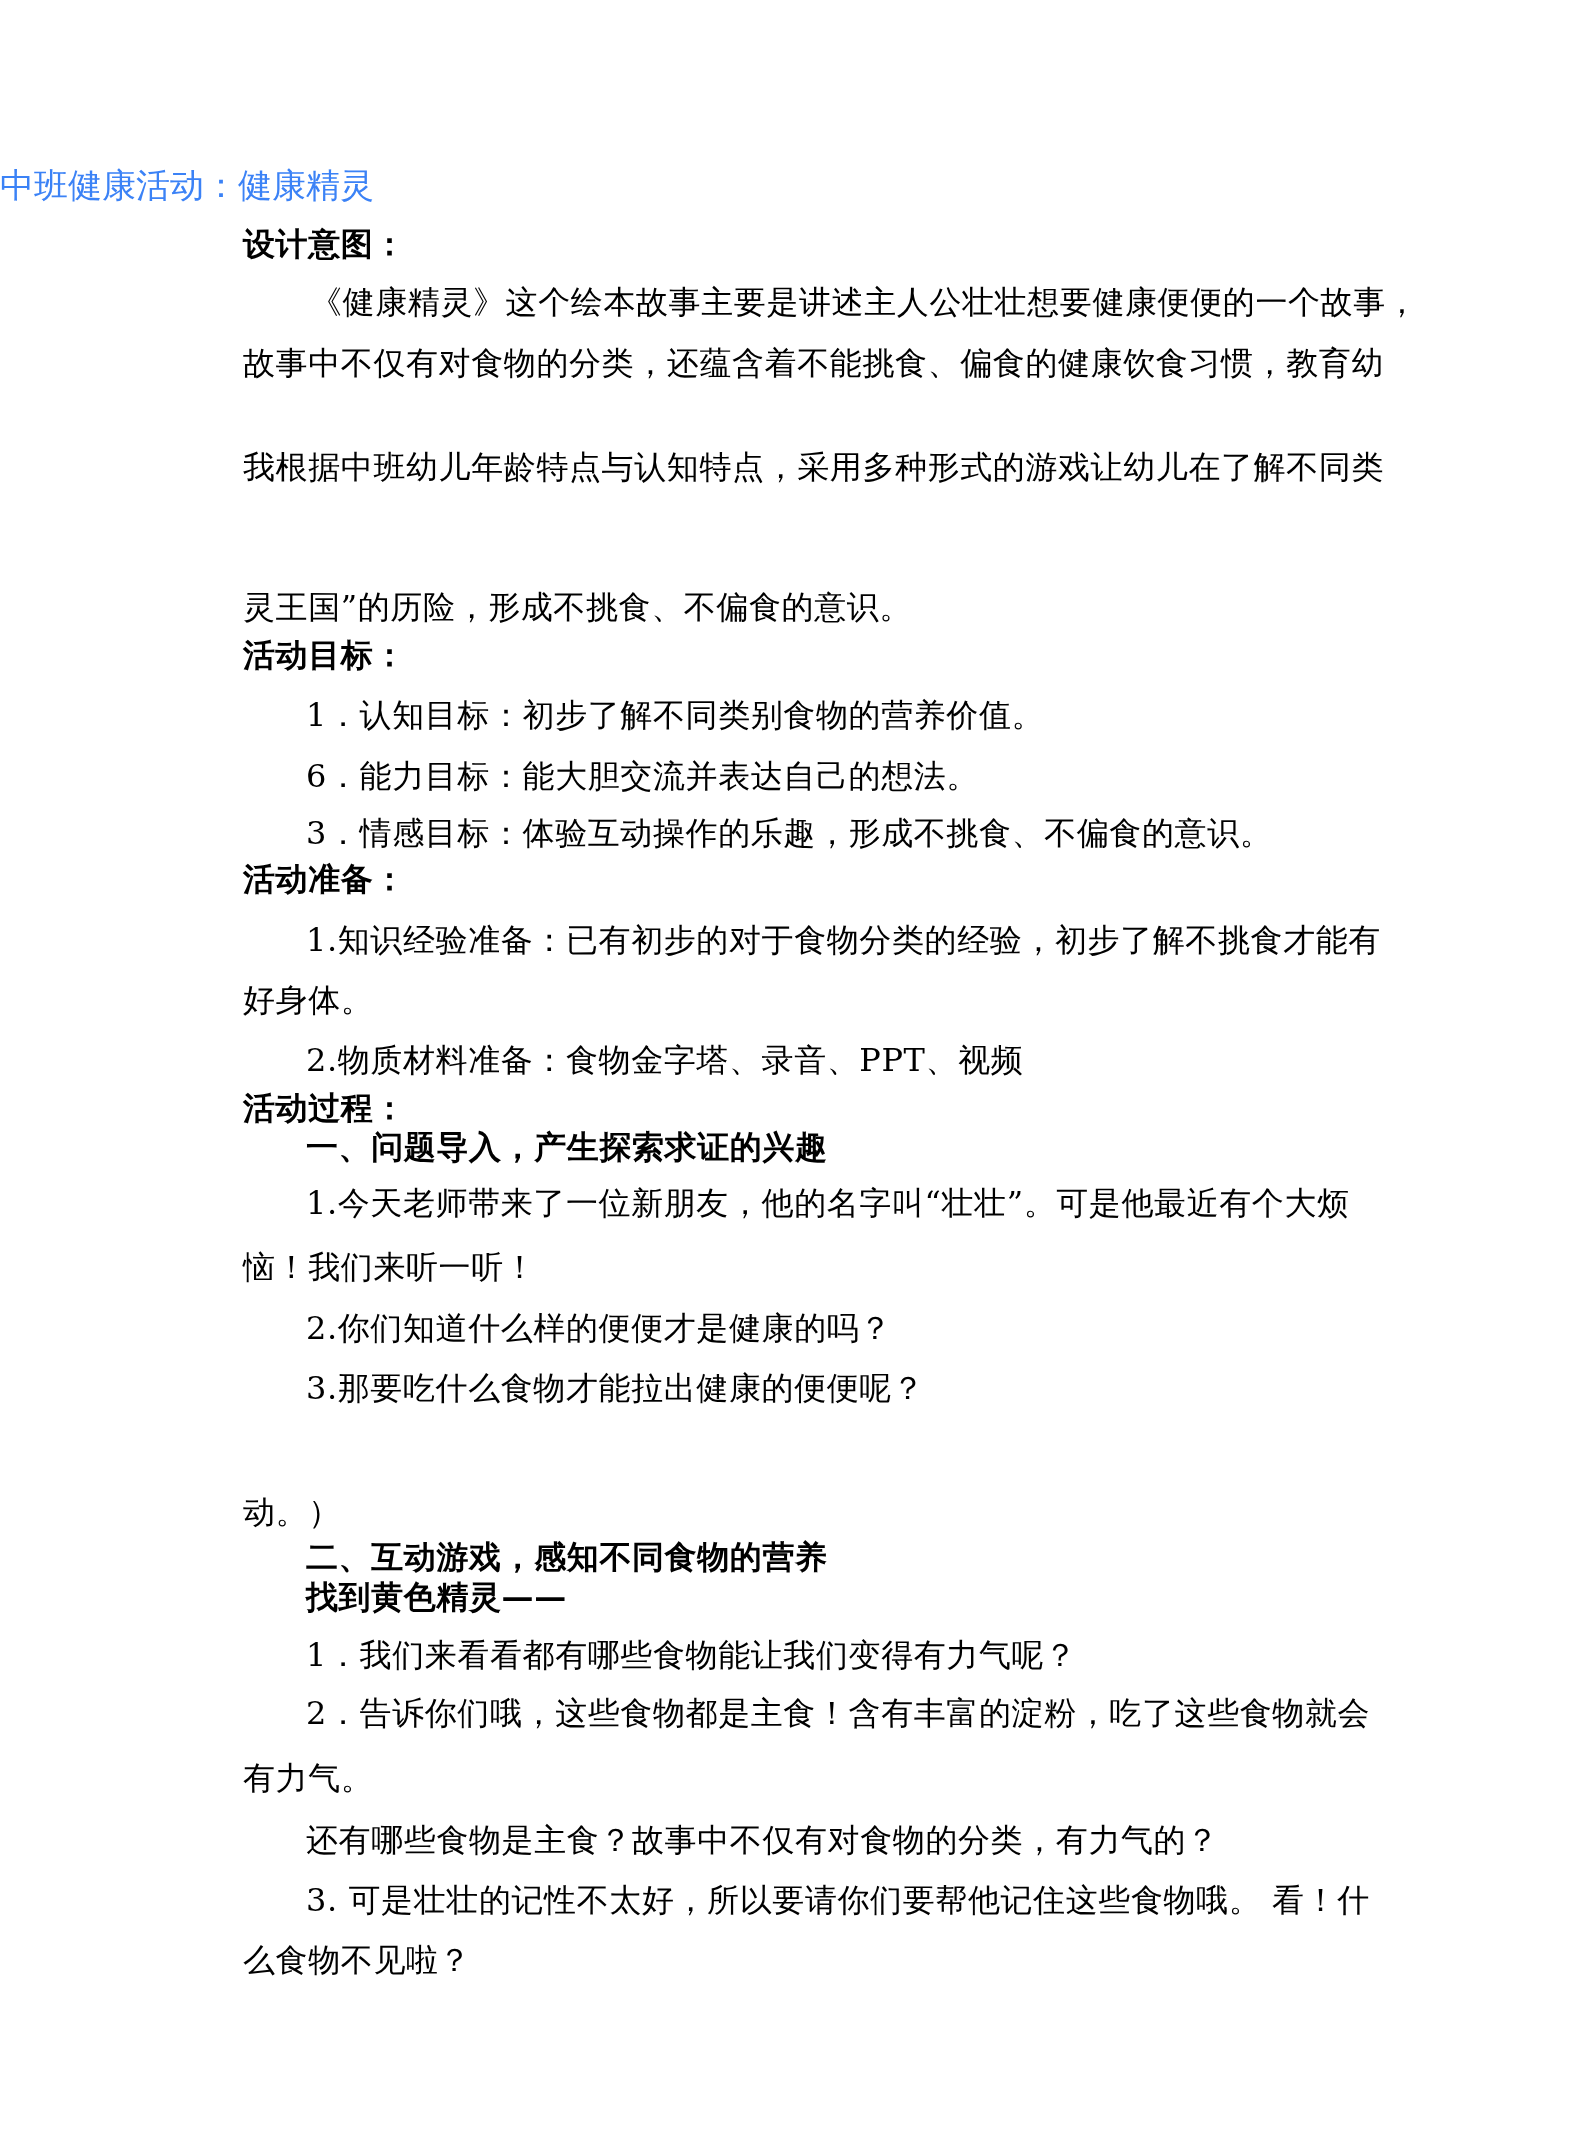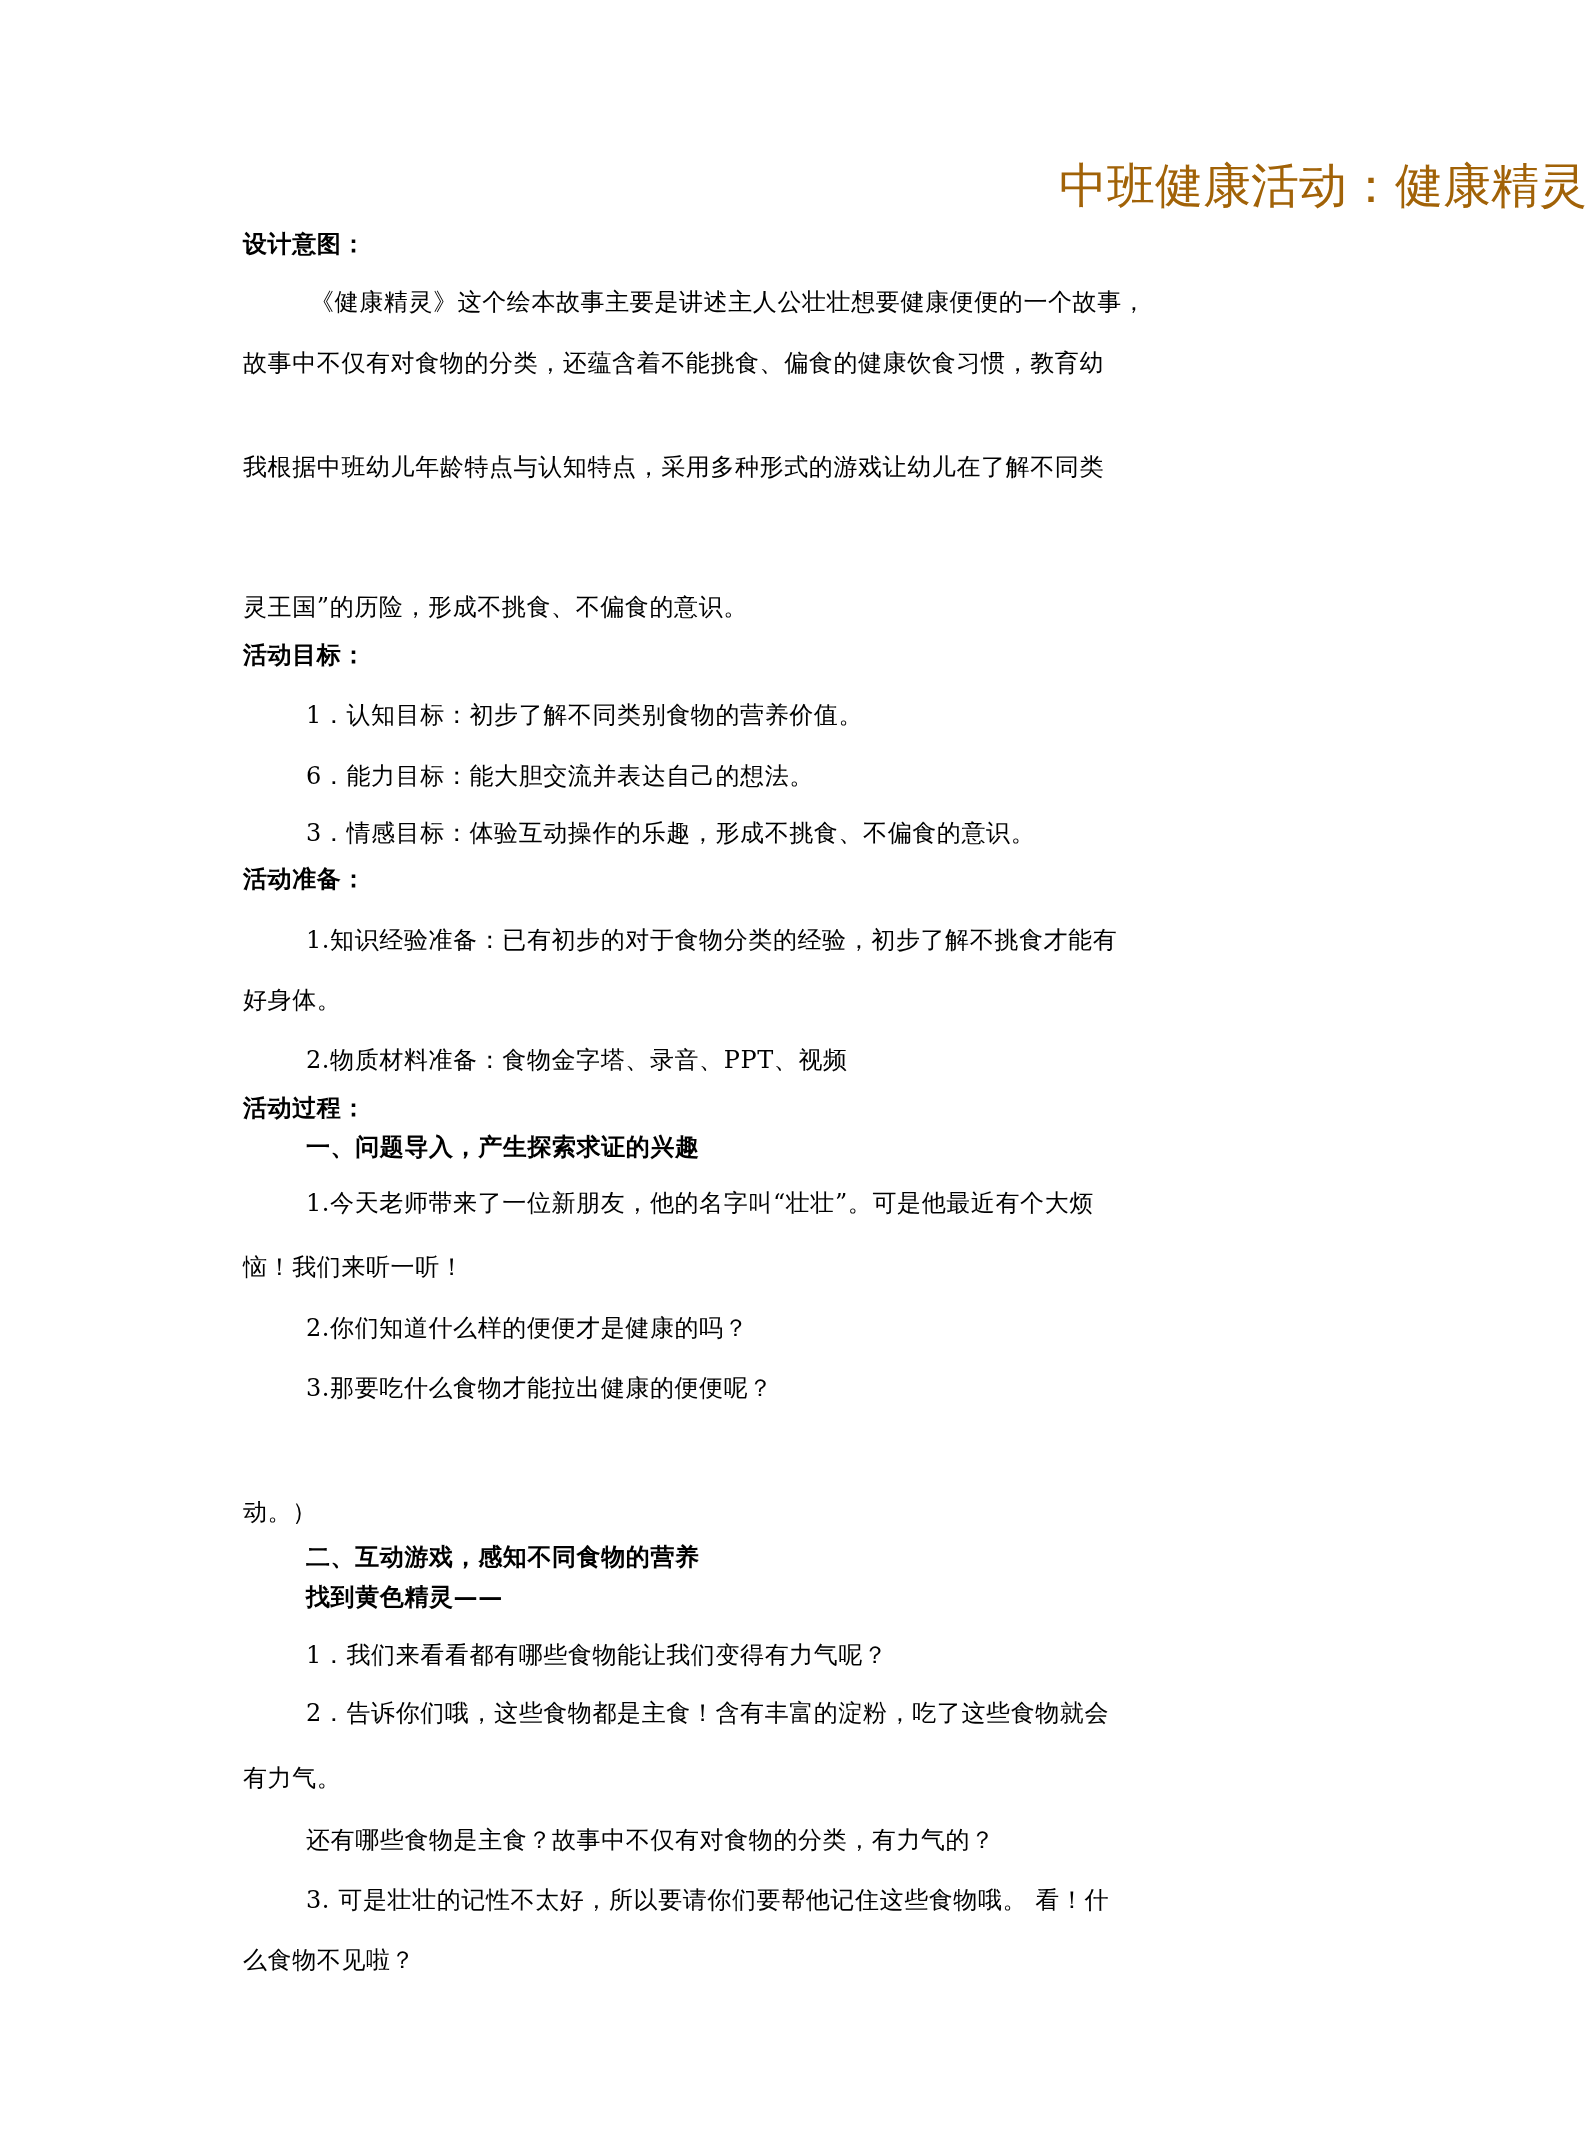--- a/index.html
+++ b/index.html
@@ -1,26 +1,26 @@
 <!DOCTYPE html>
 <html><head>
 <meta charset="utf-8">
 <style>
   html, body { margin: 0; padding: 0; background: #ffffff; }
   body { width: 1587px; height: 2133px; position: relative; overflow: hidden; }
   .page { position: absolute; left: 0; top: 0; width: 1587px; height: 2133px; background: #ffffff; color: #000000; }
   .title {
     position: absolute; left: 0; width: 1587px; top: 160px; height: 50px;
-    text-align: right; font-family: "DejaVu Sans", "Liberation Sans", sans-serif;
-    font-size: 48px; line-height: 50px; color: #a16207;
+    text-align: left; font-family: "DejaVu Sans", "Liberation Sans", sans-serif;
+    font-size: 34px; line-height: 50px; color: #3b82f6;
   }
   .line {
     position: absolute; white-space: nowrap;
     font-family: "DejaVu Serif", "Liberation Serif", serif;
-    font-size: 24px; line-height: 36px; color: #000; letter-spacing: 0.6px;
+    font-size: 32px; line-height: 36px; color: #000; letter-spacing: 0.6px;
   }
   .bold { font-weight: bold; }
   .l0 { left: 243px; }
   .l1 { left: 306px; }
 </style>
 </head>
 <body>
 
 <div class="page">
 

